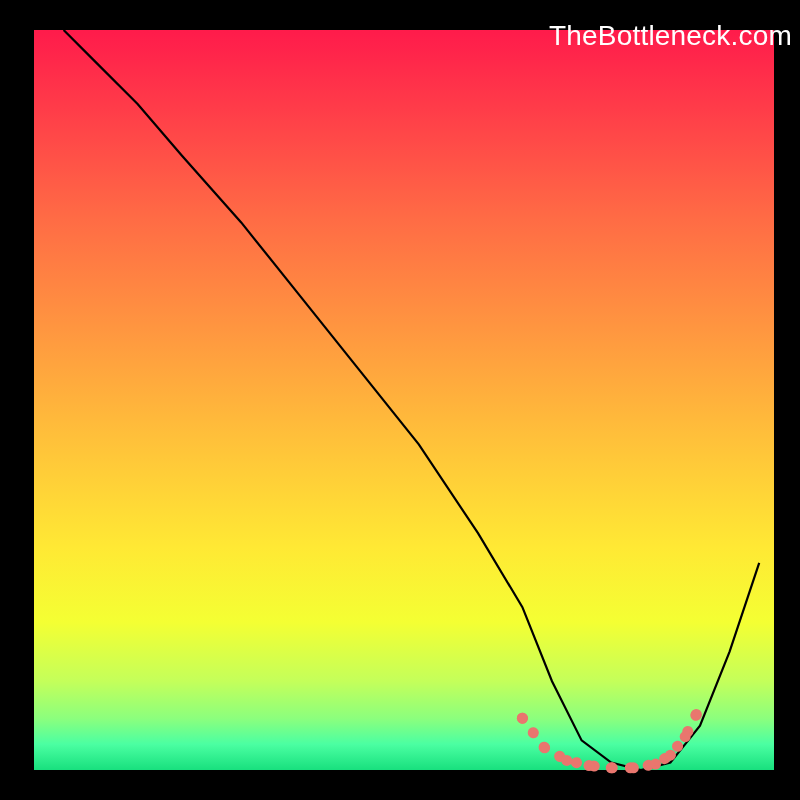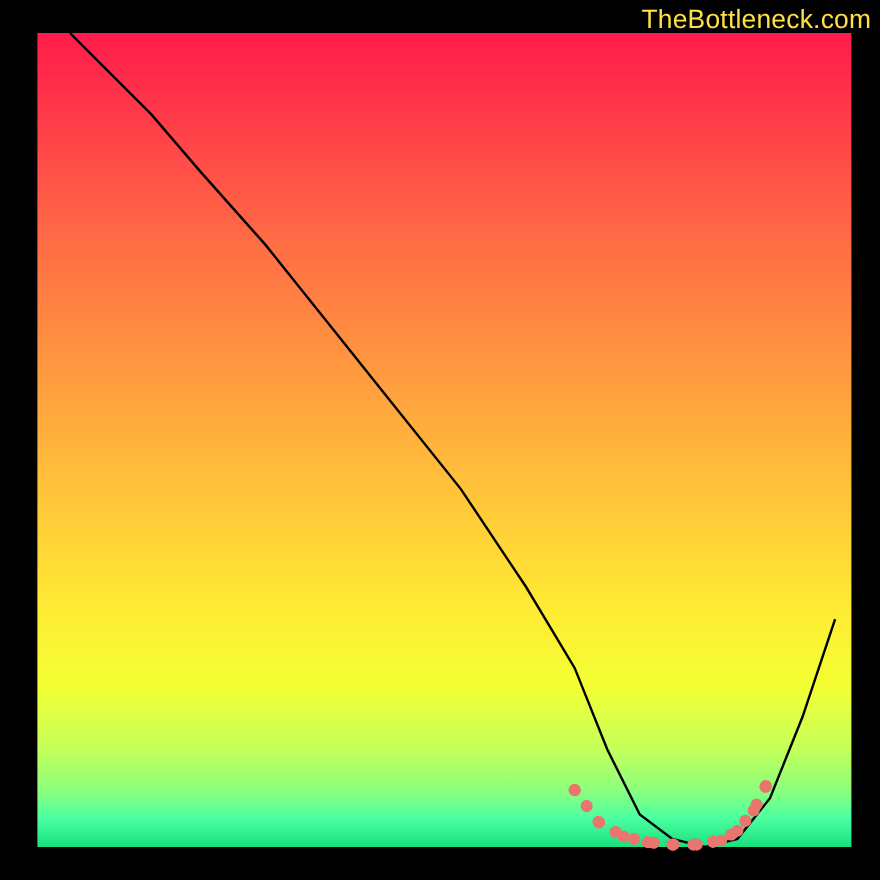--- a/index.html
+++ b/index.html
@@ -12,24 +12,24 @@
     font-family: Arial, Helvetica, sans-serif;
   }
   .frame {
     position: relative;
     width: 800px;
     height: 800px;
     background: #000;
   }
   .watermark {
     position: absolute;
-    top: 4px;
+    top: 20px;
     right: 8px;
-    color: #fde047;
-    font-size: 24px;
+    color: #ffffff;
+    font-size: 28px;
     font-weight: 500;
     letter-spacing: 0.2px;
     z-index: 10;
   }
   svg {
     display: block;
   }
 </style>
 </head>
 <body>

